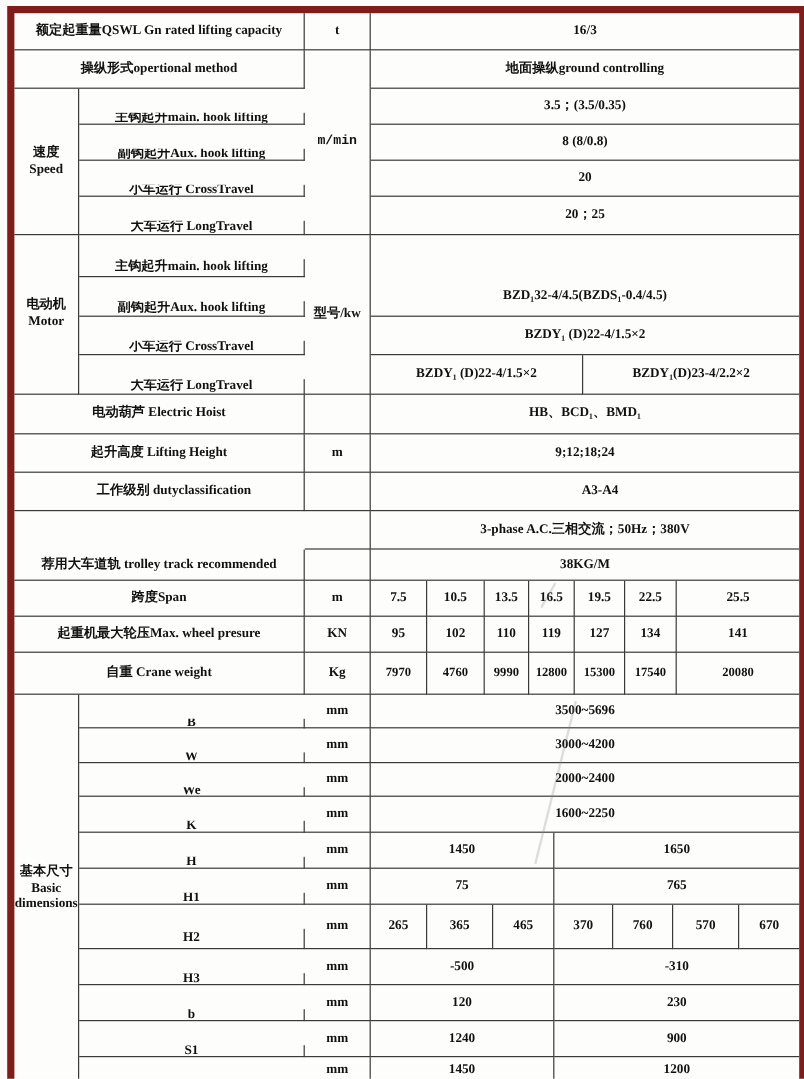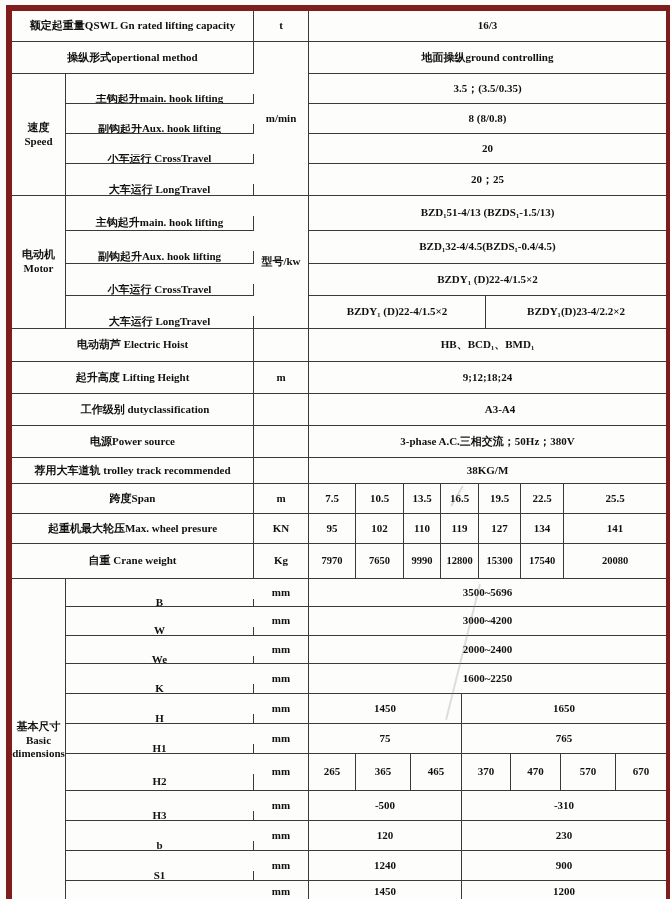--- a/index.html
+++ b/index.html
@@ -41,21 +41,21 @@
   .sc1{grid-column:4/5;}.sc2{grid-column:5/6;}.sc3{grid-column:6/8;}.sc4{grid-column:8/10;}
   .sc5{grid-column:10/13;}.sc6{grid-column:13/15;font-family:Liberation Serif, serif;}.sc7{grid-column:15/17;}
   .hc1{grid-column:4/5;}.hc2{grid-column:5/7;}.hc3{grid-column:7/9;}.hc4{grid-column:9/12;}
   .hc5{grid-column:12/14;}.hc6{grid-column:14/16;}.hc7{grid-column:16/17;}
   
   .r1{grid-row:1;}.r2{grid-row:2;}.r3{grid-row:3;}.r4{grid-row:4;}.r5{grid-row:5;}.r6{grid-row:6;}
   .r7{grid-row:7;}.r8{grid-row:8;}.r9{grid-row:9;}.r10{grid-row:10;}.r11{grid-row:11;}.r12{grid-row:12;}
   .r13{grid-row:13;padding-left:27px;}.r14{grid-row:14;}.r15{grid-row:15;}.r16{grid-row:16;}.r17{grid-row:17;}.r18{grid-row:18;}
   .r19{grid-row:19;}.r20{grid-row:20;}.r21{grid-row:21;}.r22{grid-row:22;}.r23{grid-row:23;}.r24{grid-row:24;}
   .r25{grid-row:25;}.r26{grid-row:26;}.r27{grid-row:27;}.r28{grid-row:28;}.r29{grid-row:29;}
-  .rs-u-speed{grid-row:2/7;}
+  .rs-u-speed{grid-row:2/7;font-family:Liberation Mono, monospace;}
   .rs-speed{grid-row:3/7;}
   .rs-motor{grid-row:7/11;}
   .rs-dims{grid-row:19/30;}
   
   .crease{
     position:absolute;width:2px;background:rgba(140,140,140,0.28);
     border-radius:2px;pointer-events:none;
   }
   .crease-a{left:462px;top:582px;height:140px;transform:rotate(14deg);}
   .crease-b{left:456px;top:484px;height:24px;transform:rotate(30deg);}
@@ -81,42 +81,40 @@
   <div class="cell col-v r4 er">8 (8/0.8)</div>
   <div class="cell col-l r5">小车运行 CrossTravel</div>
   <div class="cell col-v r5 er">20</div>
   <div class="cell col-l r6">大车运行 LongTravel</div>
   <div class="cell col-v r6 er">20；25</div>
 
   <div class="cell col-g rs-motor">电动机
 Motor</div>
   <div class="cell col-u rs-motor">型号/kw</div>
   <div class="cell col-l r7">主钩起升main. hook lifting</div>
-  <div class="cell col-v r7 er">BZD₁51-4/13 (BZDS₁-1.5/13)</div>
   <div class="cell col-l r8">副钩起升Aux. hook lifting</div>
   <div class="cell col-v r8 er">BZD₁32-4/4.5(BZDS₁-0.4/4.5)</div>
   <div class="cell col-l r9">小车运行 CrossTravel</div>
   <div class="cell col-v r9 er">BZDY₁ (D)22-4/1.5×2</div>
   <div class="cell col-l r10">大车运行 LongTravel</div>
   <div class="cell col-ml r10">BZDY₁ (D)22-4/1.5×2</div>
   <div class="cell col-mr r10 er">BZDY₁(D)23-4/2.2×2</div>
 
   <div class="cell col-lf r11">电动葫芦 Electric Hoist</div>
   <div class="cell col-u r11"></div>
   <div class="cell col-v r11 er">HB、BCD₁、BMD₁</div>
 
   <div class="cell col-lf r12">起升高度 Lifting Height</div>
   <div class="cell col-u r12">m</div>
   <div class="cell col-v r12 er">9;12;18;24</div>
 
   <div class="cell col-lf r13">工作级别 dutyclassification</div>
   <div class="cell col-u r13"></div>
   <div class="cell col-v r13 er">A3-A4</div>
 
-  <div class="cell col-lf r14">电源Power source</div>
   <div class="cell col-u r14"></div>
   <div class="cell col-v r14 er">3-phase A.C.三相交流；50Hz；380V</div>
 
   <div class="cell col-lf r15">荐用大车道轨 trolley track recommended</div>
   <div class="cell col-u r15"></div>
   <div class="cell col-v r15 er">38KG/M</div>
 
   <div class="cell col-lf r16">跨度Span</div>
   <div class="cell col-u r16">m</div>
   <div class="cell sc1 r16">7.5</div>
@@ -133,21 +131,21 @@
   <div class="cell sc2 r17">102</div>
   <div class="cell sc3 r17">110</div>
   <div class="cell sc4 r17">119</div>
   <div class="cell sc5 r17">127</div>
   <div class="cell sc6 r17">134</div>
   <div class="cell sc7 r17 er">141</div>
 
   <div class="cell col-lf r18">自重 Crane weight</div>
   <div class="cell col-u r18">Kg</div>
   <div class="cell sc1 r18 small">7970</div>
-  <div class="cell sc2 r18 small">7650</div>
+  <div class="cell sc2 r18 small">4760</div>
   <div class="cell sc3 r18 small">9990</div>
   <div class="cell sc4 r18 small">12800</div>
   <div class="cell sc5 r18 small">15300</div>
   <div class="cell sc6 r18 small">17540</div>
   <div class="cell sc7 r18 er small">20080</div>
 
   <div class="cell col-g rs-dims eb">基本尺寸
 Basic
 dimensions</div>
 
@@ -176,21 +174,21 @@
   <div class="cell col-u r24">mm</div>
   <div class="cell col-hl r24">75</div>
   <div class="cell col-hr r24 er">765</div>
 
   <div class="cell col-l r25">H2</div>
   <div class="cell col-u r25">mm</div>
   <div class="cell hc1 r25">265</div>
   <div class="cell hc2 r25">365</div>
   <div class="cell hc3 r25">465</div>
   <div class="cell hc4 r25">370</div>
-  <div class="cell hc5 r25">470</div>
+  <div class="cell hc5 r25">760</div>
   <div class="cell hc6 r25">570</div>
   <div class="cell hc7 r25 er">670</div>
 
   <div class="cell col-l r26">H3</div>
   <div class="cell col-u r26">mm</div>
   <div class="cell col-hl r26">-500</div>
   <div class="cell col-hr r26 er">-310</div>
 
   <div class="cell col-l r27">b</div>
   <div class="cell col-u r27">mm</div>

